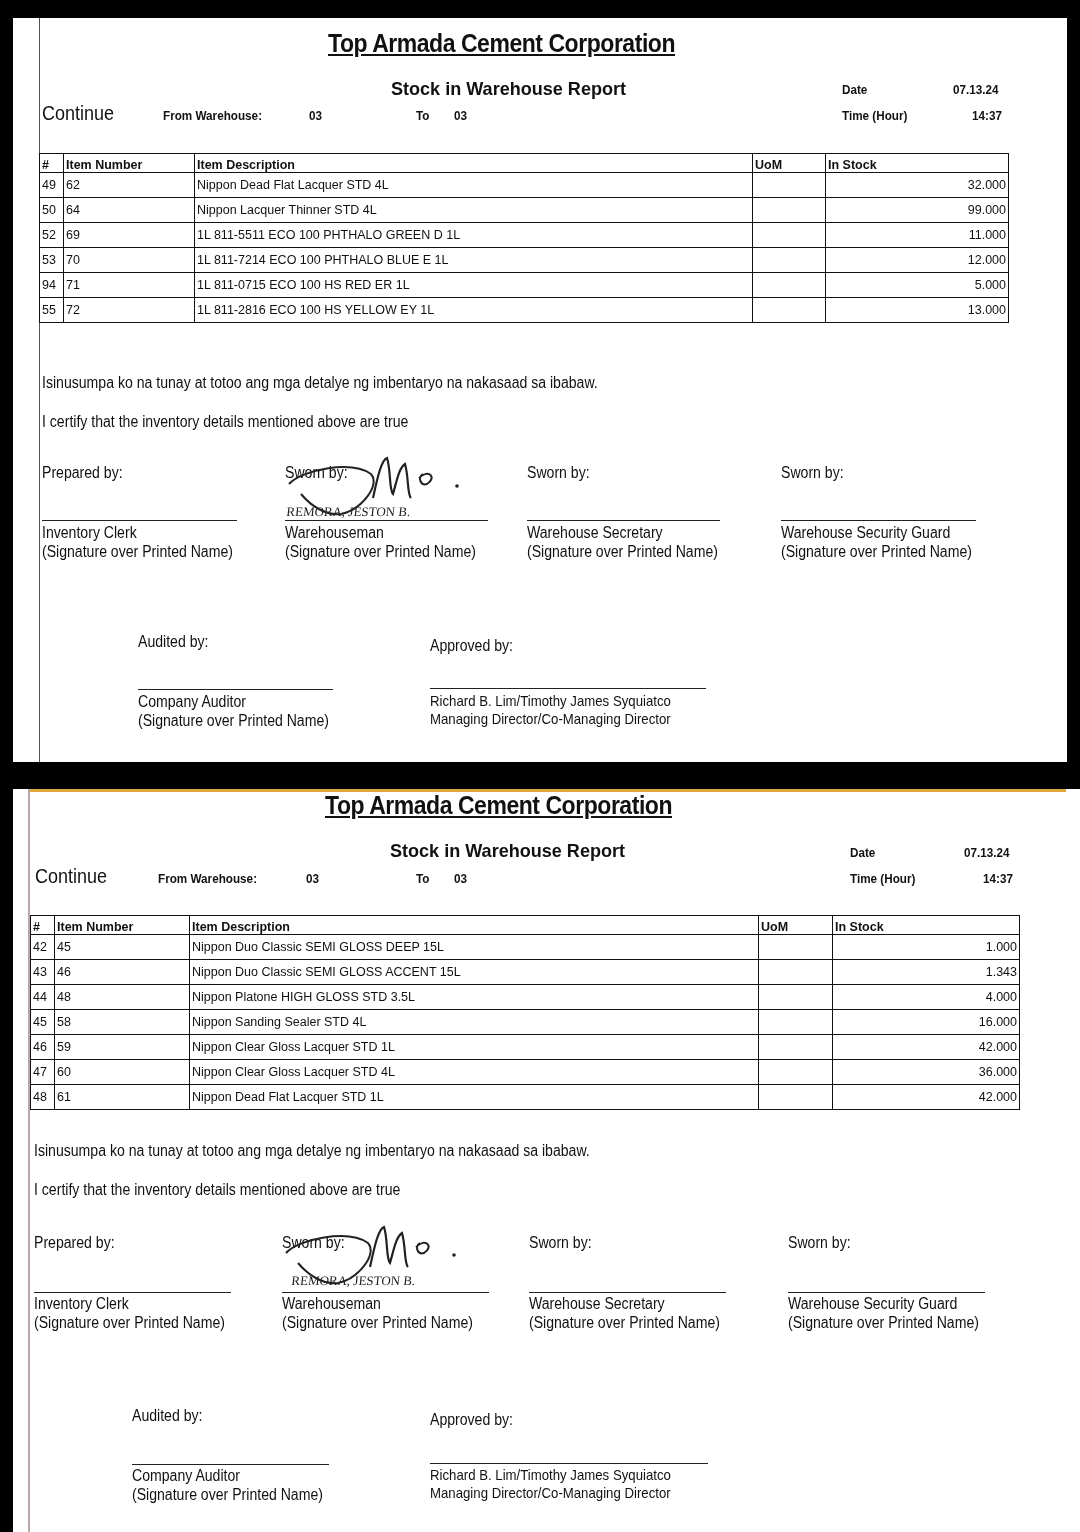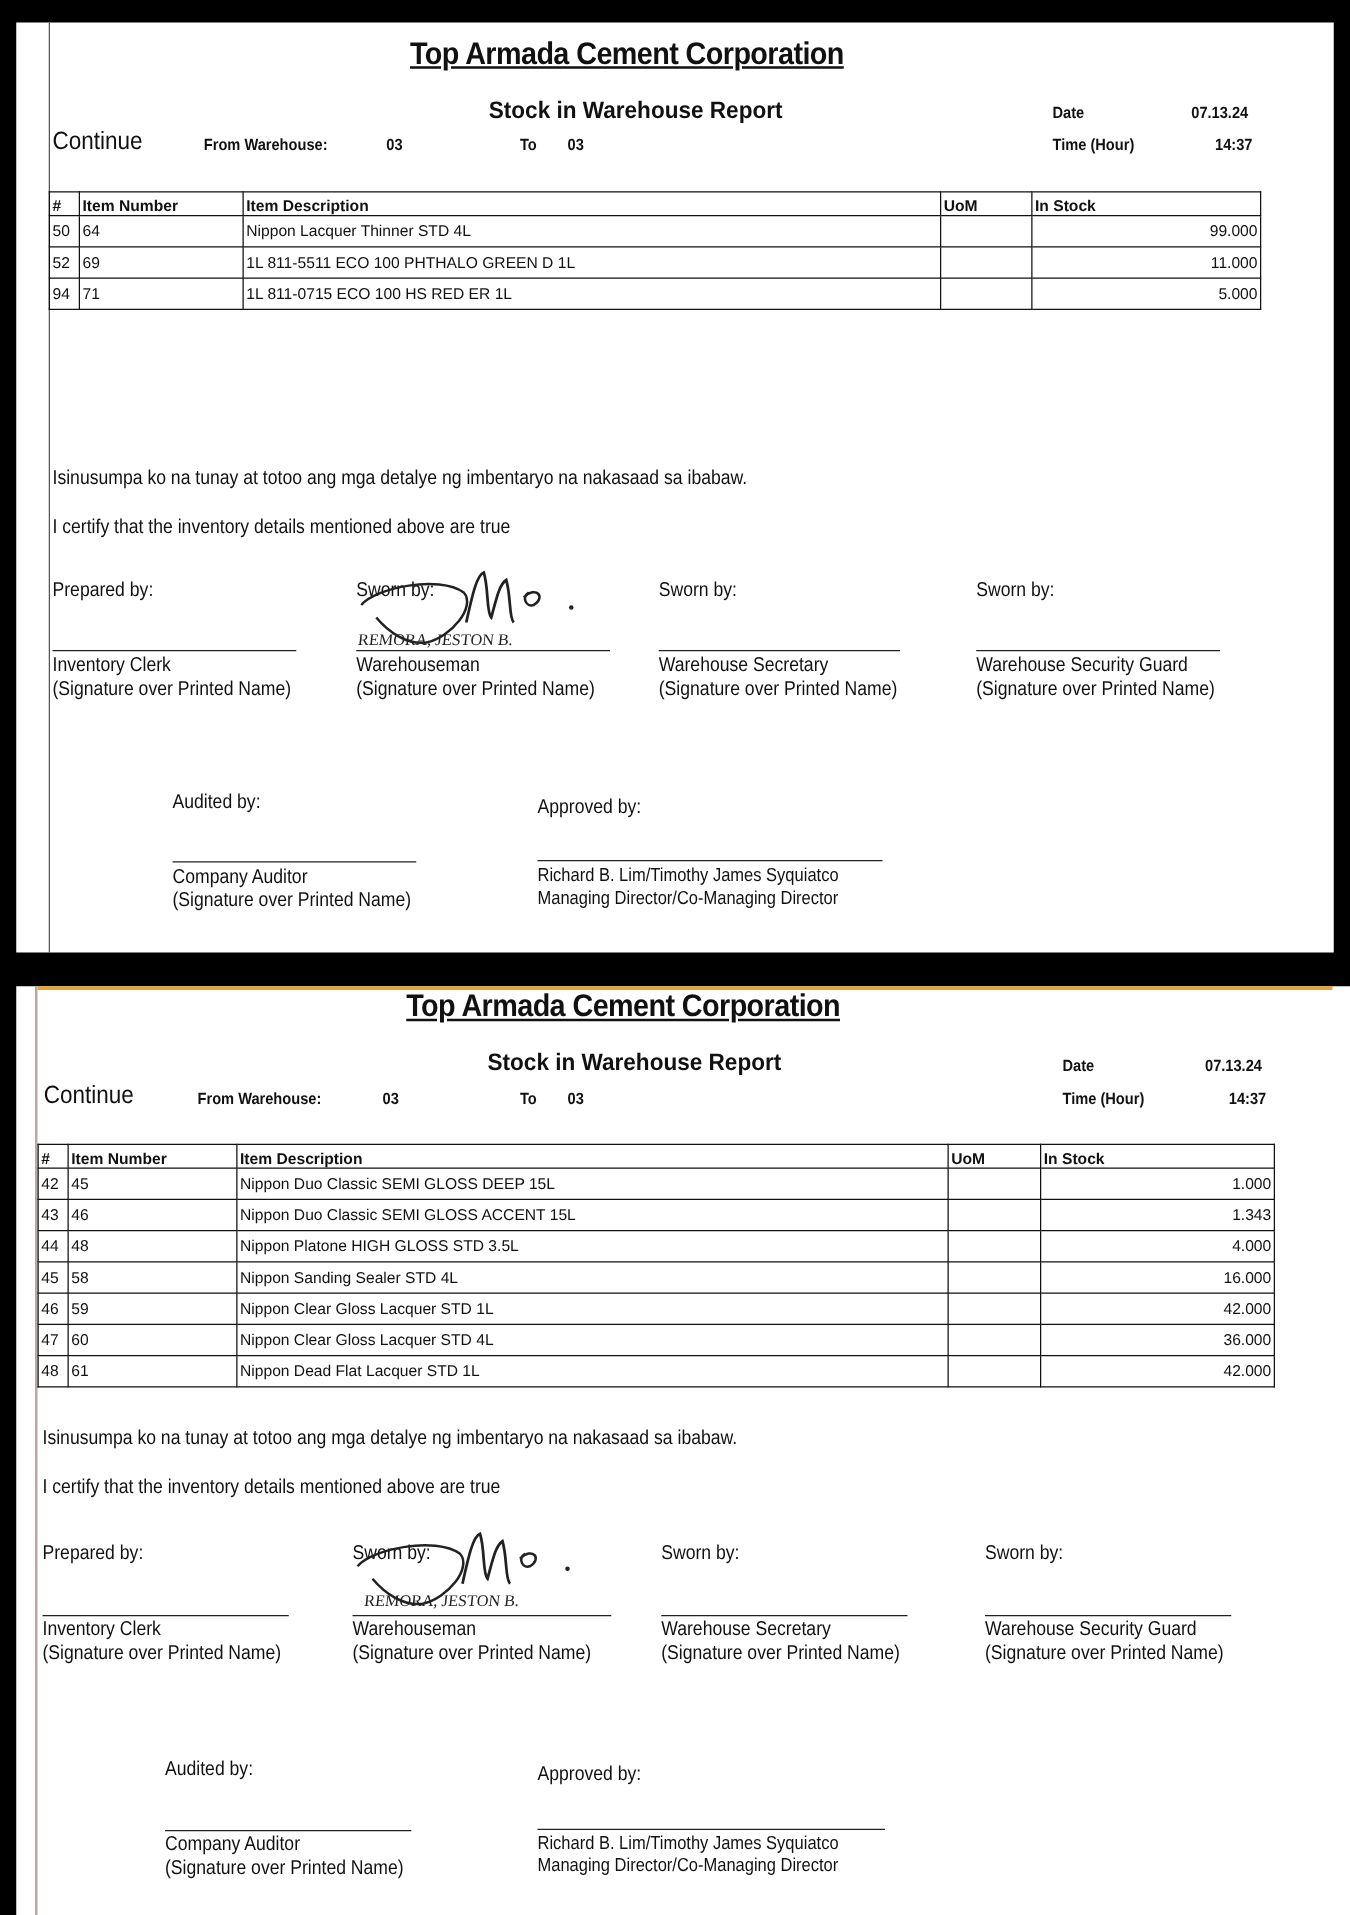--- a/index.html
+++ b/index.html
@@ -59,39 +59,60 @@
       <tr>
         <th class="bold">#</th>
         <th>Item Number</th>
         <th>Item Description</th>
         <th>UoM</th>
         <th>In Stock</th>
       </tr>
     </thead>
     <tbody>
       <tr>
+          <td>49</td>
+          <td>62</td>
+          <td>Nippon Dead Flat Lacquer STD 4L</td>
+          <td></td>
+          <td class="num">32.000</td>
+        </tr>
+      <tr>
           <td>50</td>
           <td>64</td>
           <td>Nippon Lacquer Thinner STD 4L</td>
           <td></td>
           <td class="num">99.000</td>
         </tr>
       <tr>
           <td>52</td>
           <td>69</td>
           <td>1L 811-5511 ECO 100 PHTHALO GREEN D 1L</td>
           <td></td>
           <td class="num">11.000</td>
         </tr>
       <tr>
+          <td>53</td>
+          <td>70</td>
+          <td>1L 811-7214 ECO 100 PHTHALO BLUE E 1L</td>
+          <td></td>
+          <td class="num">12.000</td>
+        </tr>
+      <tr>
           <td>94</td>
           <td>71</td>
           <td>1L 811-0715 ECO 100 HS RED ER 1L</td>
           <td></td>
           <td class="num">5.000</td>
+        </tr>
+      <tr>
+          <td>55</td>
+          <td>72</td>
+          <td>1L 811-2816 ECO 100 HS YELLOW EY 1L</td>
+          <td></td>
+          <td class="num">13.000</td>
         </tr>
     </tbody>
   </table>
 
   <div class="abs stmt" style="left:29px;top:356px;">Isinusumpa ko na tunay at totoo ang mga detalye ng imbentaryo na nakasaad sa ibabaw.</div>
   <div class="abs stmt" style="left:29px;top:395px;">I certify that the inventory details mentioned above are true</div>
 
   <div class="abs sig" style="left:29px;top:446px;">Prepared by:</div>
   <div class="sigline" style="left:29px;top:502px;width:195px;"></div>
   <div class="abs sig sigblock" style="left:29px;top:505px;">

